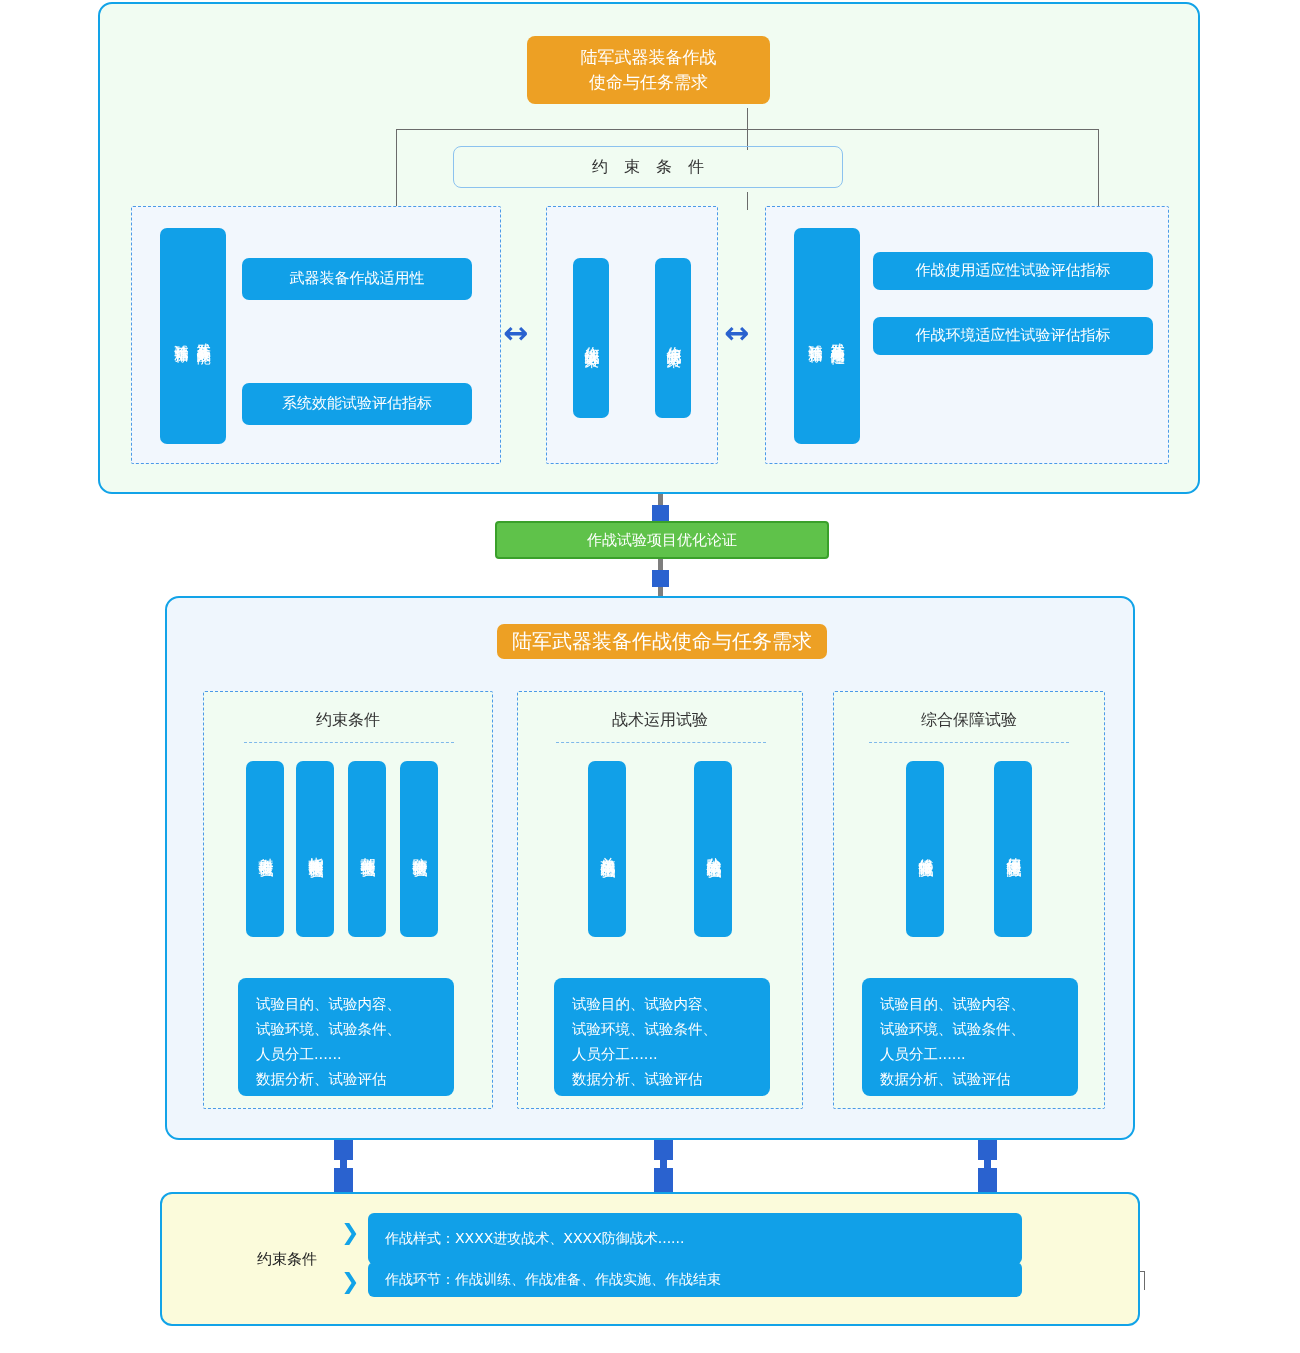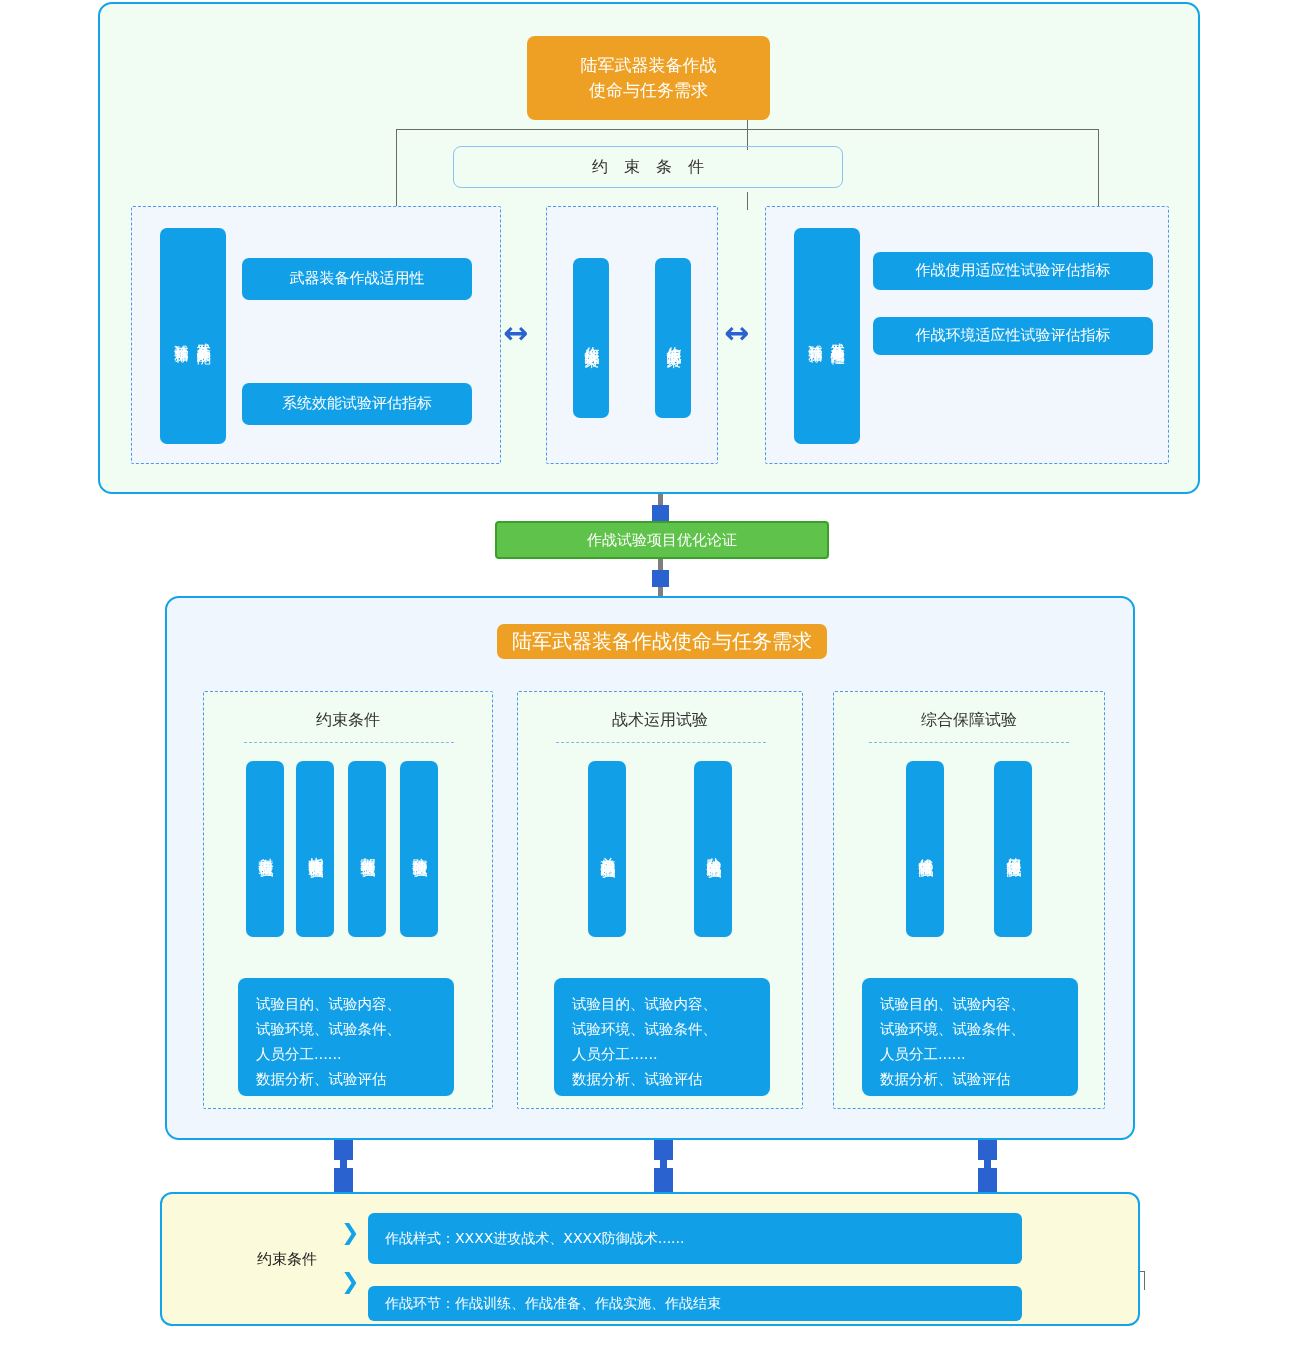--- a/index.html
+++ b/index.html
@@ -31,21 +31,21 @@
   }
 
   
   #panel-top{
     position:absolute; left:98px; top:2px; width:1102px; height:492px;
     background:#f1fcf2;
     border:2px solid #12a3e8;
     border-radius:14px;
   }
   #orange-top{
-    position:absolute; left:527px; top:36px; width:243px; height:84px;
+    position:absolute; left:527px; top:36px; width:243px; height:68px;
     background:#eda024; border-radius:8px;
     color:#fff; font-size:17px; line-height:1.5;
     display:flex; align-items:center; justify-content:center; text-align:center;
   }
   #constraint-top{
     position:absolute; left:453px; top:146px; width:390px; height:42px;
     border:1px solid #8cc2ef; border-radius:8px; background:transparent;
     display:flex; align-items:center; justify-content:center;
     font-size:16px; color:#333; letter-spacing:16px; text-indent:16px;
   }
@@ -168,21 +168,21 @@
     position:absolute; color:#12a3e8; font-size:22px; font-weight:bold; line-height:1;
   }
   #cv1{ left:341px; top:1222px; }
   #cv2{ left:341px; top:1271px; }
   .bot-bar{
     position:absolute; background:#11a0e8; color:#fff;
     border-radius:6px; font-size:14px;
     display:flex; align-items:center; padding-left:17px;
   }
   #bb1{ left:368px; top:1213px; width:654px; height:51px; }
-  #bb2{ left:368px; top:1262px; width:654px; height:35px;margin-top:24px; }
+  #bb2{ left:368px; top:1262px; width:654px; height:35px; }
 </style>
 </head>
 <body>
 
 <div class="stage">
 
   <div id="panel-top">
     <div class="ln" id="t-v1"></div>
     <div class="ln" id="t-h1"></div>
     <div class="ln" id="t-v-left"></div>

